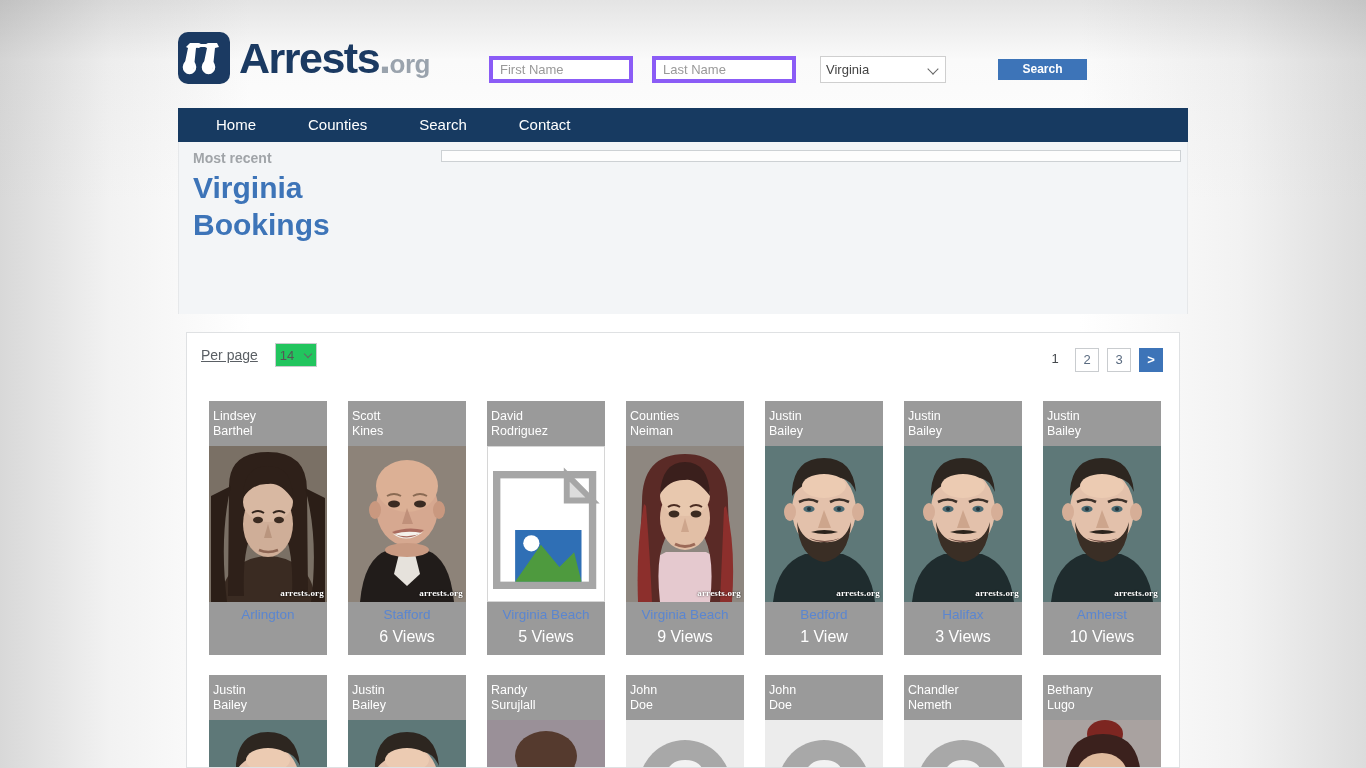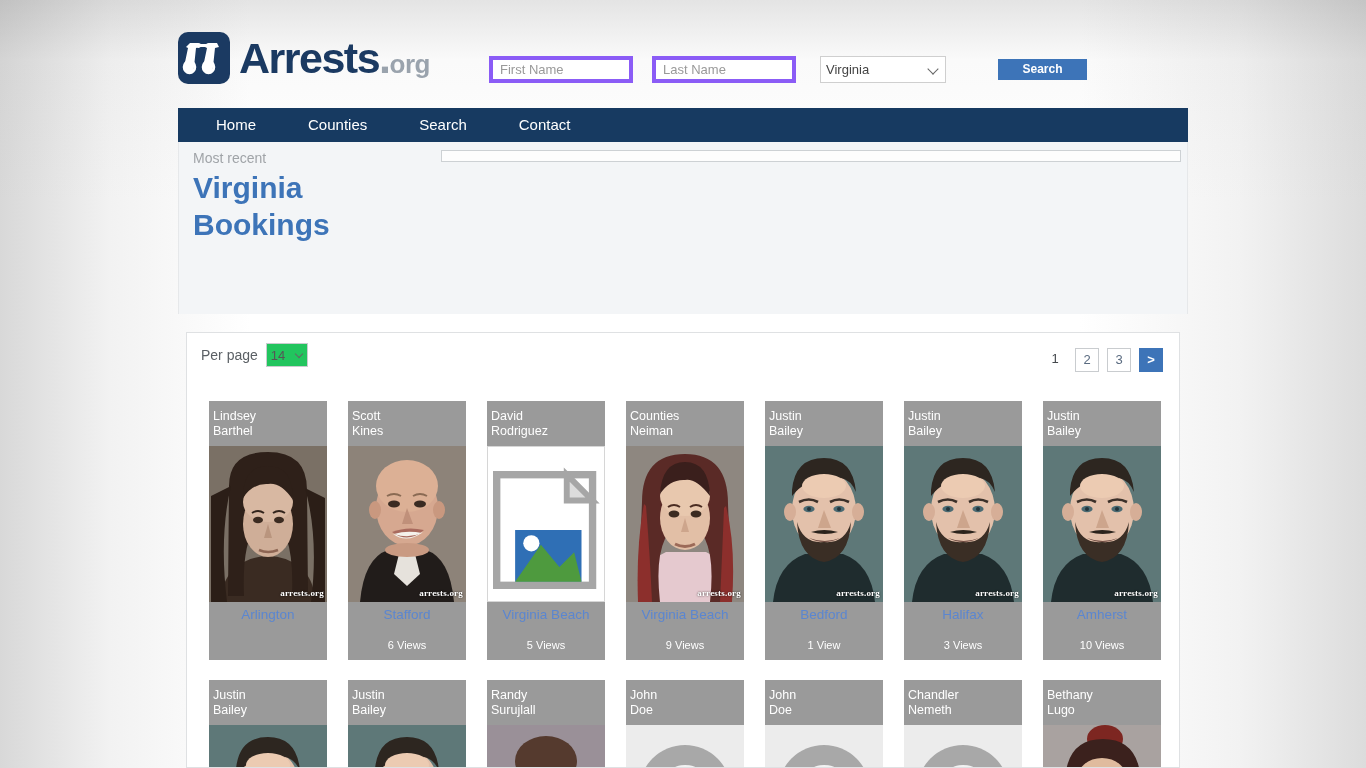--- a/index.html
+++ b/index.html
@@ -140,21 +140,21 @@
     position: relative;
     border-left: 1px solid #e6e8ea;
     border-right: 1px solid #e6e8ea;
   }
   .hero-title-wrap {
     position: absolute;
     left: 14px; top: 8px;
   }
   .kicker {
     font-size: 14px;
-    font-weight: normal;
+    font-weight: bold;
     color: #a0a4a8;
     margin-bottom: 4px;
   }
   .big-title {
     font-size: 30px;
     font-weight: bold;
     color: #3d74b8;
     line-height: 1.22;
   }
   .ad-slot {
@@ -180,21 +180,21 @@
     height: 48px;
   }
   .perpage {
     position: absolute;
     left: 14px; top: 10px;
     display: flex;
     align-items: center;
     font-size: 14px;
     color: #5a5f64;
   }
-  .perpage-label { margin-right: 8px; }
+  .perpage-label { margin-right: 17px; text-decoration: underline; }
   .perpage-select {
     width: 42px; height: 24px;
     border: 1px solid #c9cccf;
     background: #22c55e;
     font-size: 13px;
     color: #555;
     padding-left: 4px;
     appearance: none; -webkit-appearance: none;
     font-family: "Liberation Sans", sans-serif;
   }
@@ -275,23 +275,23 @@
     min-height: 38px;
   }
   .card-county {
     color: #5b86d0;
     font-size: 13.5px;
     line-height: 1.35;
     cursor: pointer;
   }
   .card-views {
     color: #ffffff;
-    font-size: 11px;
+    font-size: 16px;
     line-height: 1.4;
-    margin-top: 14px;
+    margin-top: 2px;
   }
 
   
   .broken {
     background: #ffffff;
     border: 1px solid #d6d6d6;
   }
   .broken-icon {
     position: absolute; left: 5px; top: 5px;
     width: 16px; height: 16px;

